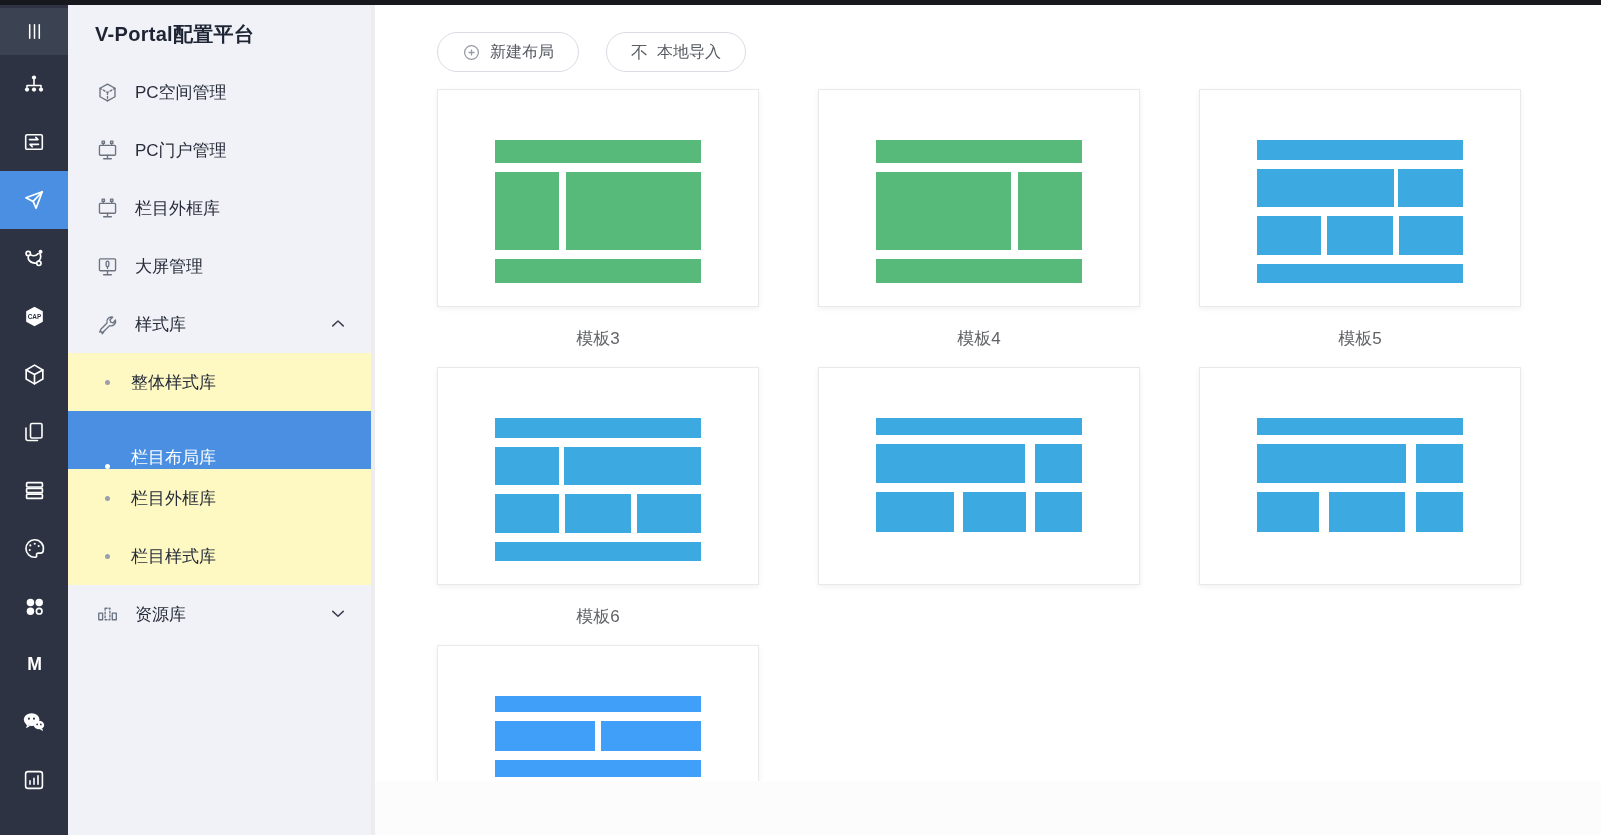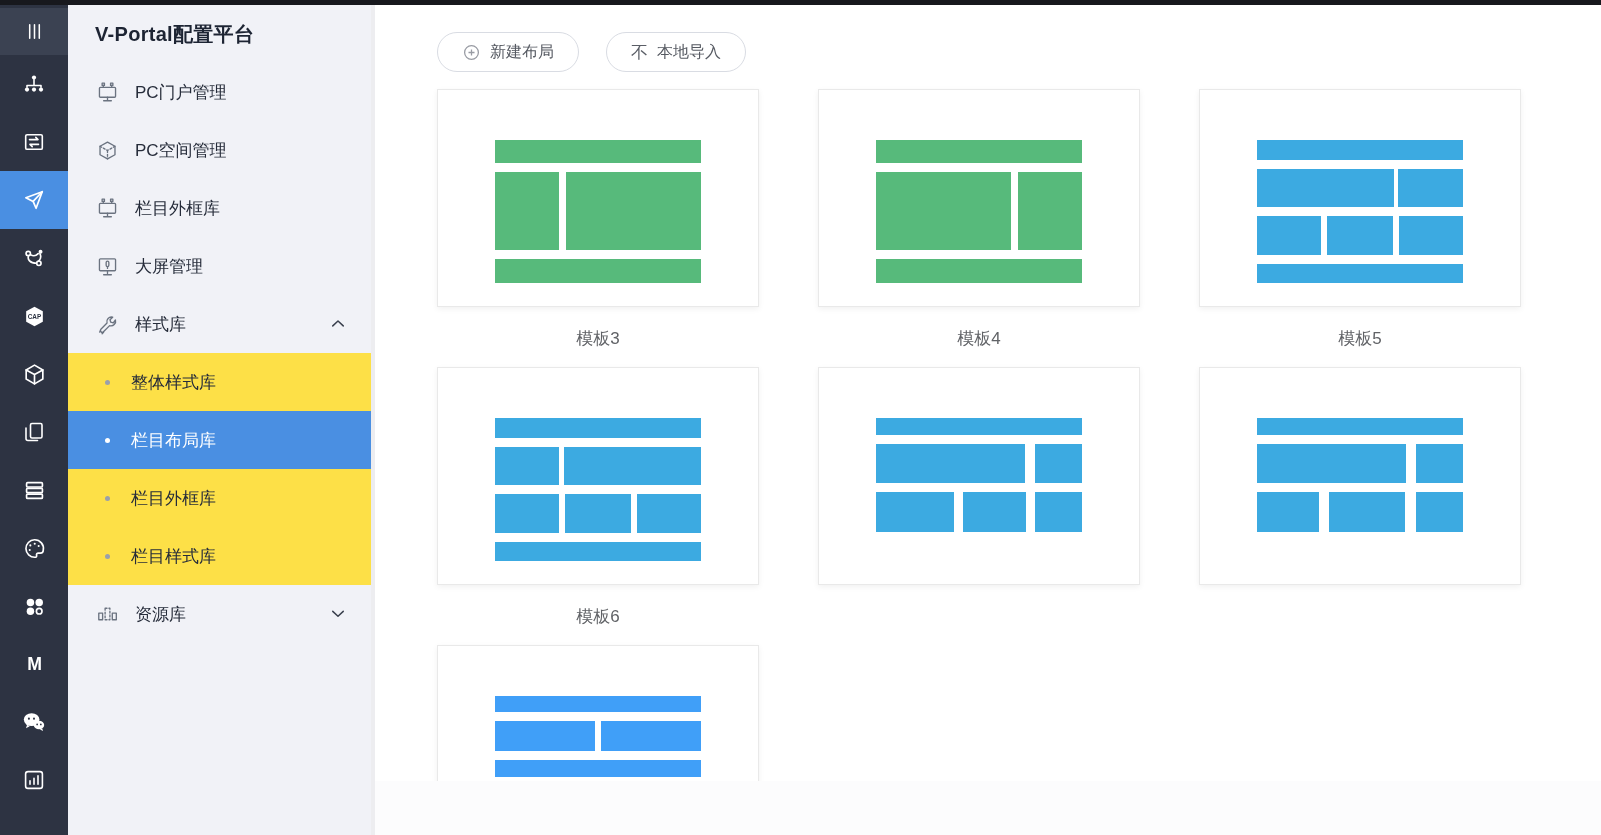--- a/index.html
+++ b/index.html
@@ -19,24 +19,24 @@
   .rail-item.selected { background:#4a8fe2; }
   .rail-item .ico { display:flex; }
 
   
   .sidebar { width:307px; flex:none; background:#f1f2f7; border-right:4px solid #ededf0; display:flex; flex-direction:column; }
   .side-title { height:58px; display:flex; align-items:center; padding-left:27px; font-size:20px; font-weight:700; color:#1d2433; letter-spacing:.3px; }
   .menu-item { height:58px; display:flex; align-items:center; padding:0 24px 0 28px; font-size:17px; color:#262c3a; cursor:pointer; }
   .mi-icon { width:26px; margin-right:13px; color:#6b7380; display:flex; flex:none; }
   .mi-label { flex:1; }
   .chev { display:flex; color:#3a404e; flex:none; }
-  .submenu { background:#fde047; }
+  .submenu { background:#fef9c3; }
   .sub-item { height:58px; display:flex; align-items:center; padding-left:37px; font-size:17px; color:#262c3a; cursor:pointer; }
   .bullet { width:5px; height:5px; border-radius:50%; background:#9aa0ab; margin-right:21px; flex:none; }
-  .sub-item.selected { background:#4a8fe2; color:#ffffff; }
+  .sub-item.selected { background:#4a8fe2; color:#ffffff;align-items:flex-end; }
   .sub-item.selected .bullet { background:#ffffff; }
 
   
   .main { flex:1; display:flex; flex-direction:column; background:#fff; min-width:0; }
   .content { height:776px; overflow:hidden; padding:27px 0 0 62px; flex:none; }
   .below { flex:1; background:#fcfcfd; }
 
   .toolbar { display:flex; gap:27px; margin-bottom:17px; }
   .pill-btn { height:40px; border:1px solid #d9dce3; border-radius:20px; background:#fff;
               display:inline-flex; align-items:center; gap:9px; padding:0 24px;
@@ -194,36 +194,36 @@
         </span>
       </div>
     </aside>
 
   <nav class="sidebar">
     <div class="side-title">V-Portal配置平台</div>
     <div id="menu-top">
         <div class="menu-item">
           <span class="mi-icon">
             <svg width="23" height="23" viewBox="0 0 24 24">
+              <path d="M12 3.2 19.8 7.6v8.8L12 20.8 4.2 16.4V7.6z" stroke="currentColor" fill="none" stroke-width="1.4" stroke-linecap="round" stroke-linejoin="round"></path>
+              <path d="M4.2 7.6 12 12l7.8-4.4M12 12v8.8" stroke="currentColor" fill="none" stroke-width="1.4" stroke-linecap="round" stroke-linejoin="round" stroke-dasharray="2 2"></path>
+            </svg>
+          </span>
+          <span class="mi-label">PC空间管理</span>
+        </div>
+        <div class="menu-item">
+          <span class="mi-icon">
+            <svg width="23" height="23" viewBox="0 0 24 24">
               <rect x="3.6" y="6.6" width="16.8" height="10.4" rx="1" stroke="currentColor" fill="none" stroke-width="1.4" stroke-linecap="round" stroke-linejoin="round"></rect>
               <path d="M12 17v3M8 20.6h8M7.6 6.6V4.6M16.4 6.6V4.6" stroke="currentColor" fill="none" stroke-width="1.4" stroke-linecap="round" stroke-linejoin="round"></path>
               <rect x="6.4" y="2.2" width="2.4" height="2.4" stroke="currentColor" fill="none" stroke-width="1.4" stroke-linecap="round" stroke-linejoin="round"></rect>
               <rect x="15.2" y="2.2" width="2.4" height="2.4" stroke="currentColor" fill="none" stroke-width="1.4" stroke-linecap="round" stroke-linejoin="round"></rect>
             </svg>
           </span>
           <span class="mi-label">PC门户管理</span>
-        </div>
-        <div class="menu-item">
-          <span class="mi-icon">
-            <svg width="23" height="23" viewBox="0 0 24 24">
-              <path d="M12 3.2 19.8 7.6v8.8L12 20.8 4.2 16.4V7.6z" stroke="currentColor" fill="none" stroke-width="1.4" stroke-linecap="round" stroke-linejoin="round"></path>
-              <path d="M4.2 7.6 12 12l7.8-4.4M12 12v8.8" stroke="currentColor" fill="none" stroke-width="1.4" stroke-linecap="round" stroke-linejoin="round" stroke-dasharray="2 2"></path>
-            </svg>
-          </span>
-          <span class="mi-label">PC空间管理</span>
         </div>
         <div class="menu-item">
           <span class="mi-icon">
             <svg width="23" height="23" viewBox="0 0 24 24">
               <rect x="3.6" y="6.6" width="16.8" height="10.4" rx="1" stroke="currentColor" fill="none" stroke-width="1.4" stroke-linecap="round" stroke-linejoin="round"></rect>
               <path d="M12 17v3M8 20.6h8M7.6 6.6V4.6M16.4 6.6V4.6" stroke="currentColor" fill="none" stroke-width="1.4" stroke-linecap="round" stroke-linejoin="round"></path>
               <rect x="6.4" y="2.2" width="2.4" height="2.4" stroke="currentColor" fill="none" stroke-width="1.4" stroke-linecap="round" stroke-linejoin="round"></rect>
               <rect x="15.2" y="2.2" width="2.4" height="2.4" stroke="currentColor" fill="none" stroke-width="1.4" stroke-linecap="round" stroke-linejoin="round"></rect>
             </svg>
           </span>

